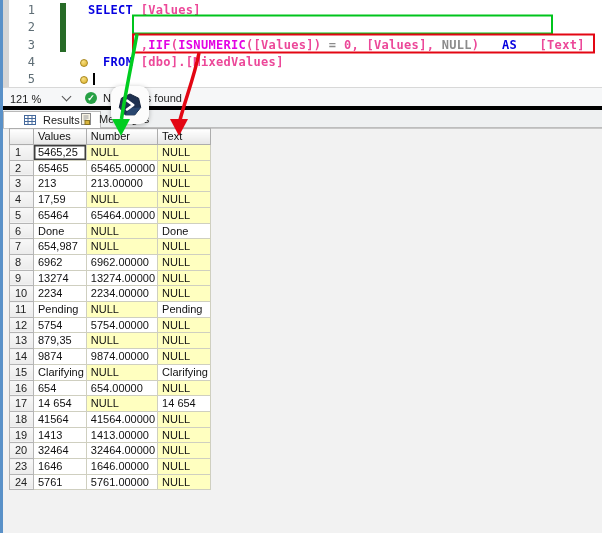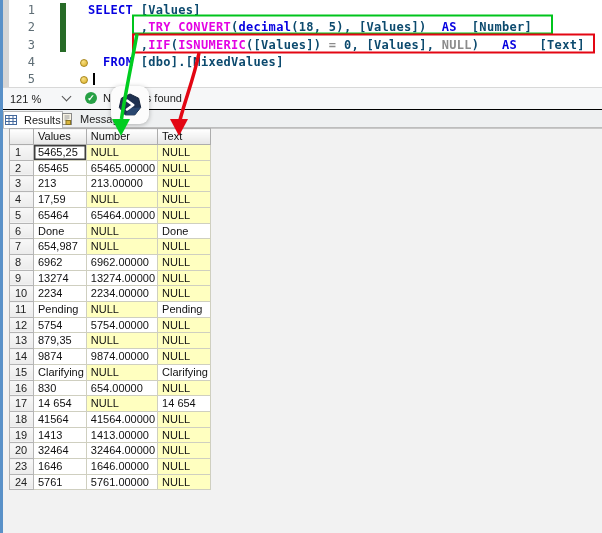--- a/index.html
+++ b/index.html
@@ -19,40 +19,40 @@
   .change-bar{position:absolute;left:51px;top:3px;width:6px;height:49px;background:#276b27;}
   .marker-dot{position:absolute;left:71px;top:5px;width:8px;height:8px;border-radius:50%;
               background:radial-gradient(circle at 35% 30%,#f9e083,#d9ae26);
               border:1px solid #a8871d;box-sizing:border-box;}
   .code-text{position:absolute;left:79px;top:0;white-space:pre;
              font-family:"DejaVu Sans Mono",monospace;font-size:12px;font-weight:700;
              line-height:17.3px;letter-spacing:0.3px;color:#111;}
   .tok-kw{color:#0600e0;}
   .tok-fn{color:#e303e3;}
   .tok-op{color:#8b8b8b;}
-  .tok-txt{color:#0c4a6e;}
+  .tok-txt{color:#ec4899;}
   .caret{display:inline-block;width:2px;height:12px;background:#000;vertical-align:-2px;margin-left:5px;}
 
   
   #statusbar{position:absolute;left:3px;top:87px;width:599px;height:23px;background:#f6f7f8;
-             border-top:1px solid #d8d8d8;border-bottom:1px solid #000000;box-sizing:border-box;}
+             border-top:1px solid #d8d8d8;border-bottom:4px solid #000000;box-sizing:border-box;}
   .zoom-ctl{position:absolute;left:2px;top:2px;height:17px;display:flex;align-items:center;
             padding:0 5px;font-size:11px;color:#222;cursor:default;}
   .zoom-val{margin-right:22px;}
   .chev{width:6px;height:6px;border-right:1.6px solid #555;border-bottom:1.6px solid #555;
         transform:rotate(45deg);margin-top:-4px;}
   .issues{position:absolute;left:82px;top:4px;display:flex;align-items:center;gap:6px;font-size:11px;color:#222;}
   .check-circle{width:12px;height:12px;border-radius:50%;background:#27a045;color:#fff;
                 font-size:9px;line-height:12px;text-align:center;font-weight:bold;}
 
   
   #tabbar{position:absolute;left:3px;top:110px;width:599px;height:18px;background:#eef0f1;
           border-bottom:1px solid #bdbdbd;box-sizing:border-box;}
   .tab{position:absolute;top:1px;height:16px;display:flex;align-items:center;gap:7px;
-       font-size:11px;color:#222;padding:0 1px;box-sizing:border-box;cursor:default;}
+       font-size:11px;color:#222;padding:0 20px;box-sizing:border-box;cursor:default;}
   .tab.active{left:0;background:#fff;border:1px solid #b9b9b9;border-bottom:none;height:17px;}
   .tab.inactive{left:57px;}
 
   
   #resultsPane{position:absolute;left:3px;top:128px;width:599px;height:405px;background:#f2f2f2;}
   .pane-topline{position:absolute;left:0;top:0;width:599px;height:1px;background:#c8c8c8;}
   #grid{position:absolute;left:6px;top:0;border-collapse:collapse;table-layout:fixed;background:#fff;}
   #grid th,#grid td{border:1px solid #cfcfc0;padding:0 2px 0 4px;height:14.7px;line-height:14.7px;
                     font-size:11px;font-weight:normal;text-align:left;overflow:hidden;white-space:nowrap;color:#111;}
   #grid th{height:15px;background:linear-gradient(#ffffff,#e6e6e6);border-color:#adadad;}
@@ -79,21 +79,20 @@
 
   <div id="editor">
     <div class="change-bar"></div>
     <div id="code-lines">
         <div class="code-row" style="top: 2px;">
           <span class="line-num">1</span>
           <span class="code-text"><span class="tok-kw">SELECT</span><span class="tok-txt"> [Values]</span></span>
         </div>
         <div class="code-row" style="top: 19.3px;">
           <span class="line-num">2</span>
-          <span class="code-text"><span class="tok-txt">       ,</span><span class="tok-fn">TRY_CONVERT</span><span class="tok-txt">(</span><span class="tok-kw">decimal</span><span class="tok-txt">(18, 5), [Values])</span><span class="tok-txt">  </span><span class="tok-kw">AS</span><span class="tok-txt">  [Number]</span></span>
         </div>
         <div class="code-row" style="top: 36.6px;">
           <span class="line-num">3</span>
           <span class="code-text"><span class="tok-txt">       ,</span><span class="tok-fn">IIF</span><span class="tok-txt">(</span><span class="tok-fn">ISNUMERIC</span><span class="tok-txt">([Values]) </span><span class="tok-op">=</span><span class="tok-txt"> 0, [Values], </span><span class="tok-op">NULL</span><span class="tok-txt">)</span><span class="tok-txt">   </span><span class="tok-kw">AS</span><span class="tok-txt">   [Text]</span></span>
         </div>
         <div class="code-row" style="top: 53.9px;">
           <span class="line-num">4</span>
           <span class="marker-dot"></span>
           <span class="code-text"><span class="tok-txt">  </span><span class="tok-kw">FROM</span><span class="tok-txt"> [dbo].[MixedValues]</span></span>
         </div>
@@ -242,21 +241,21 @@
             <td class="nullcell">NULL</td>
           </tr>
           <tr>
             <td class="rownum">15</td>
             <td>Clarifying</td>
             <td class="nullcell">NULL</td>
             <td>Clarifying</td>
           </tr>
           <tr>
             <td class="rownum">16</td>
-            <td>830</td>
+            <td>654</td>
             <td>654.00000</td>
             <td class="nullcell">NULL</td>
           </tr>
           <tr>
             <td class="rownum">17</td>
             <td>14 654</td>
             <td class="nullcell">NULL</td>
             <td>14 654</td>
           </tr>
           <tr>

